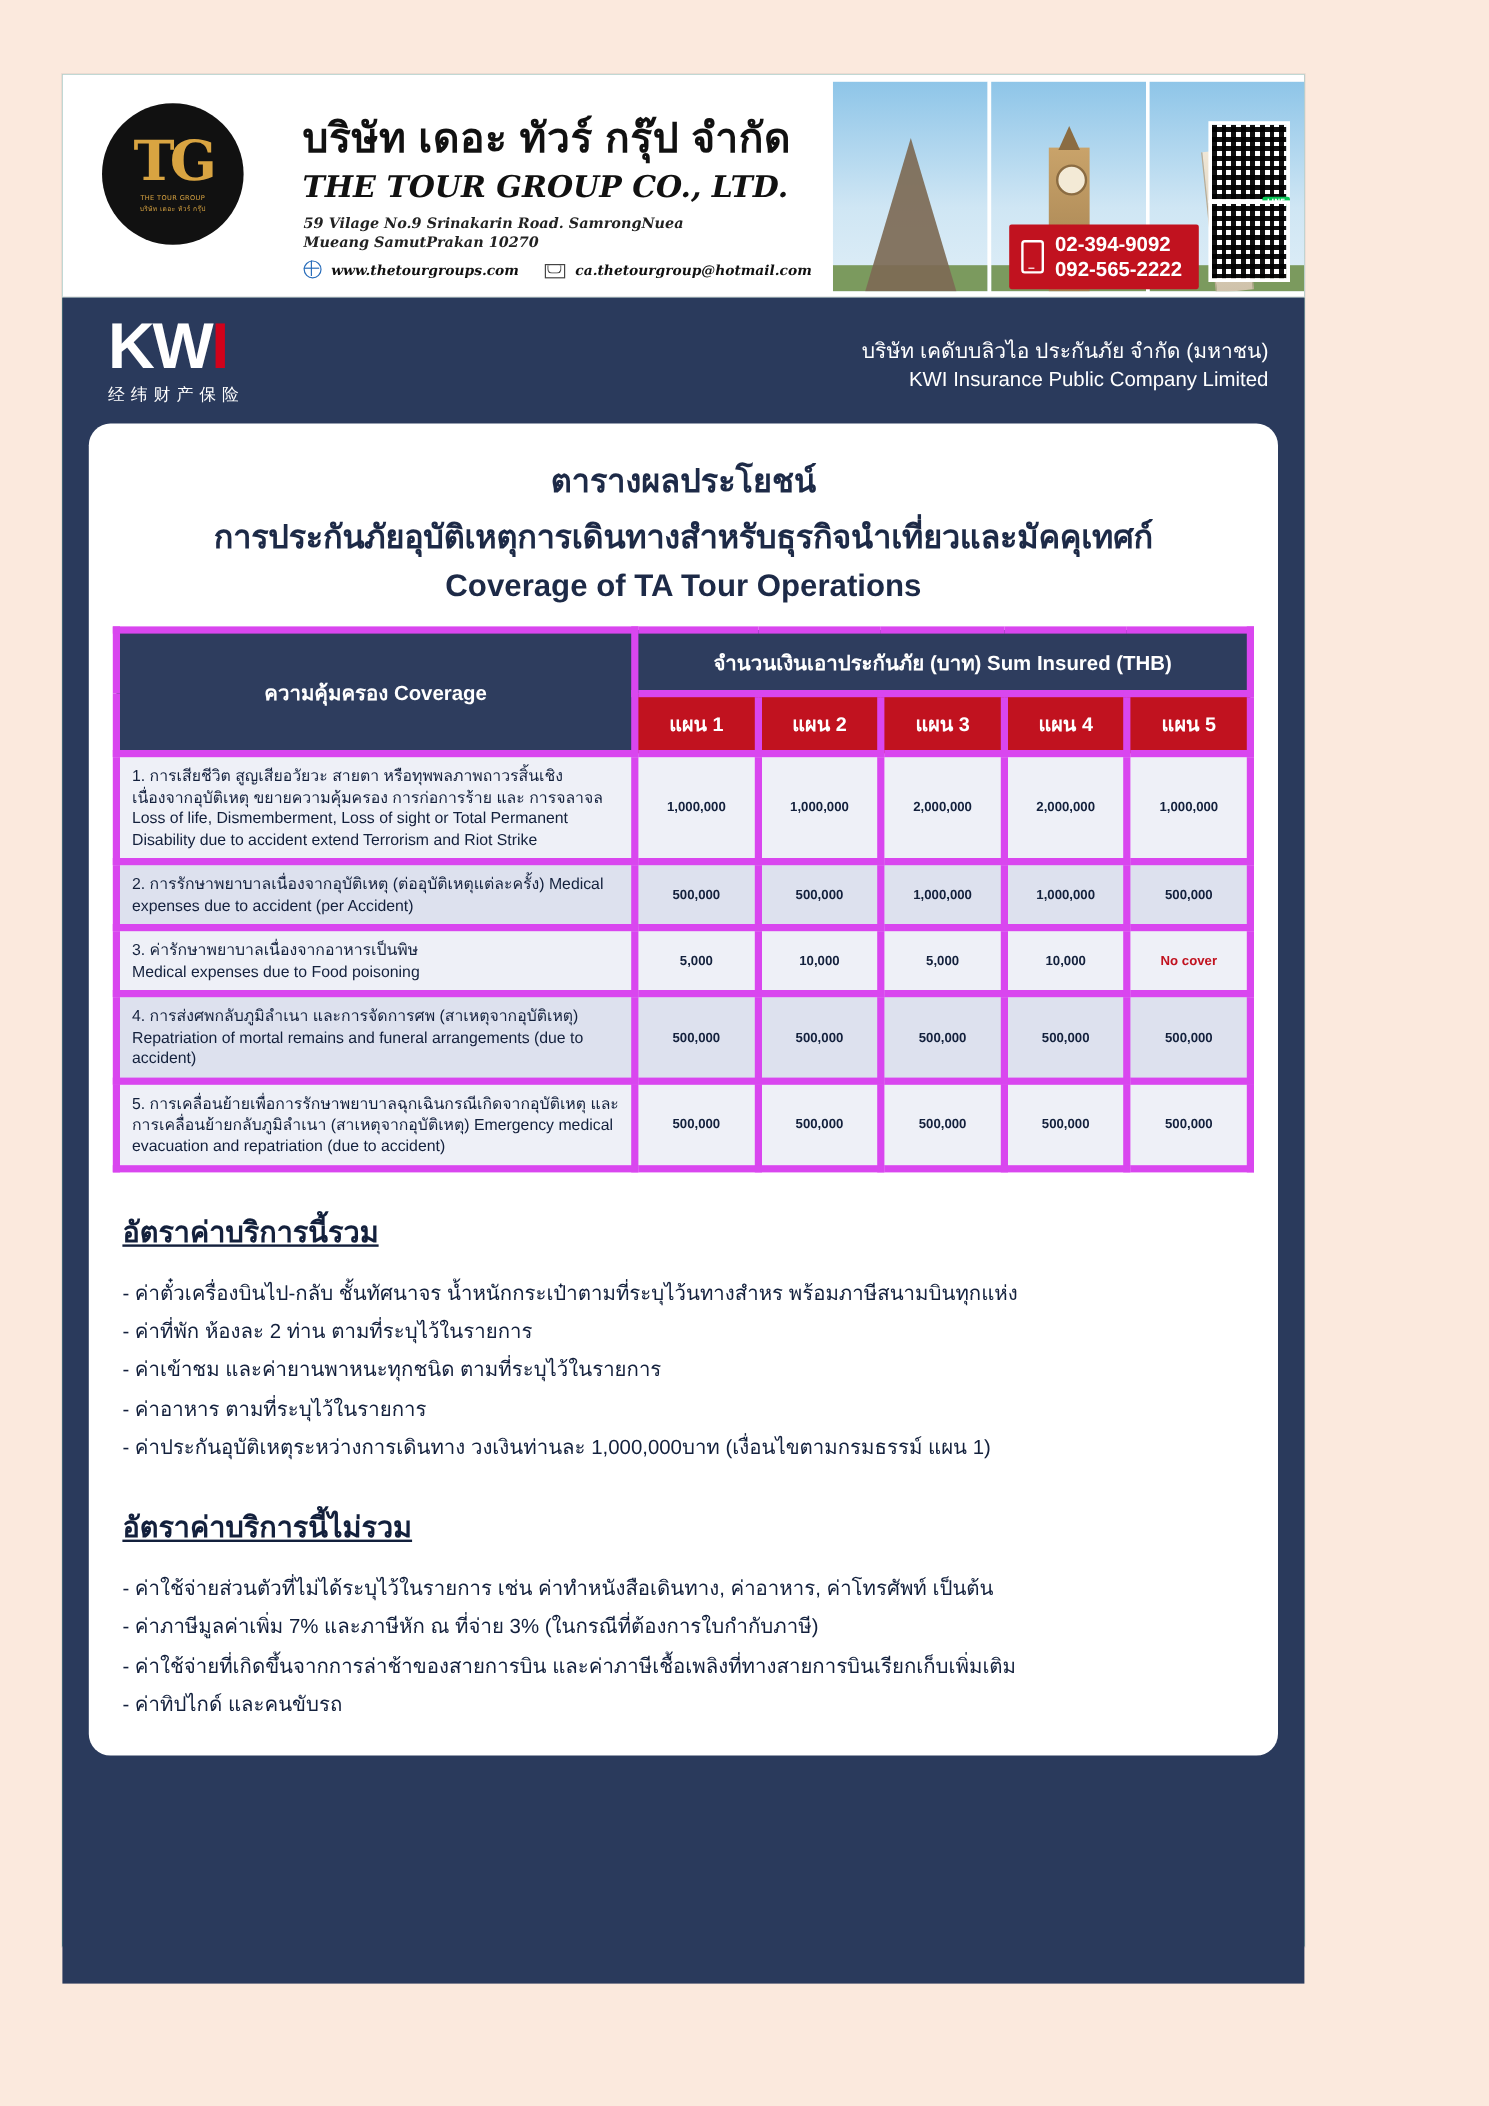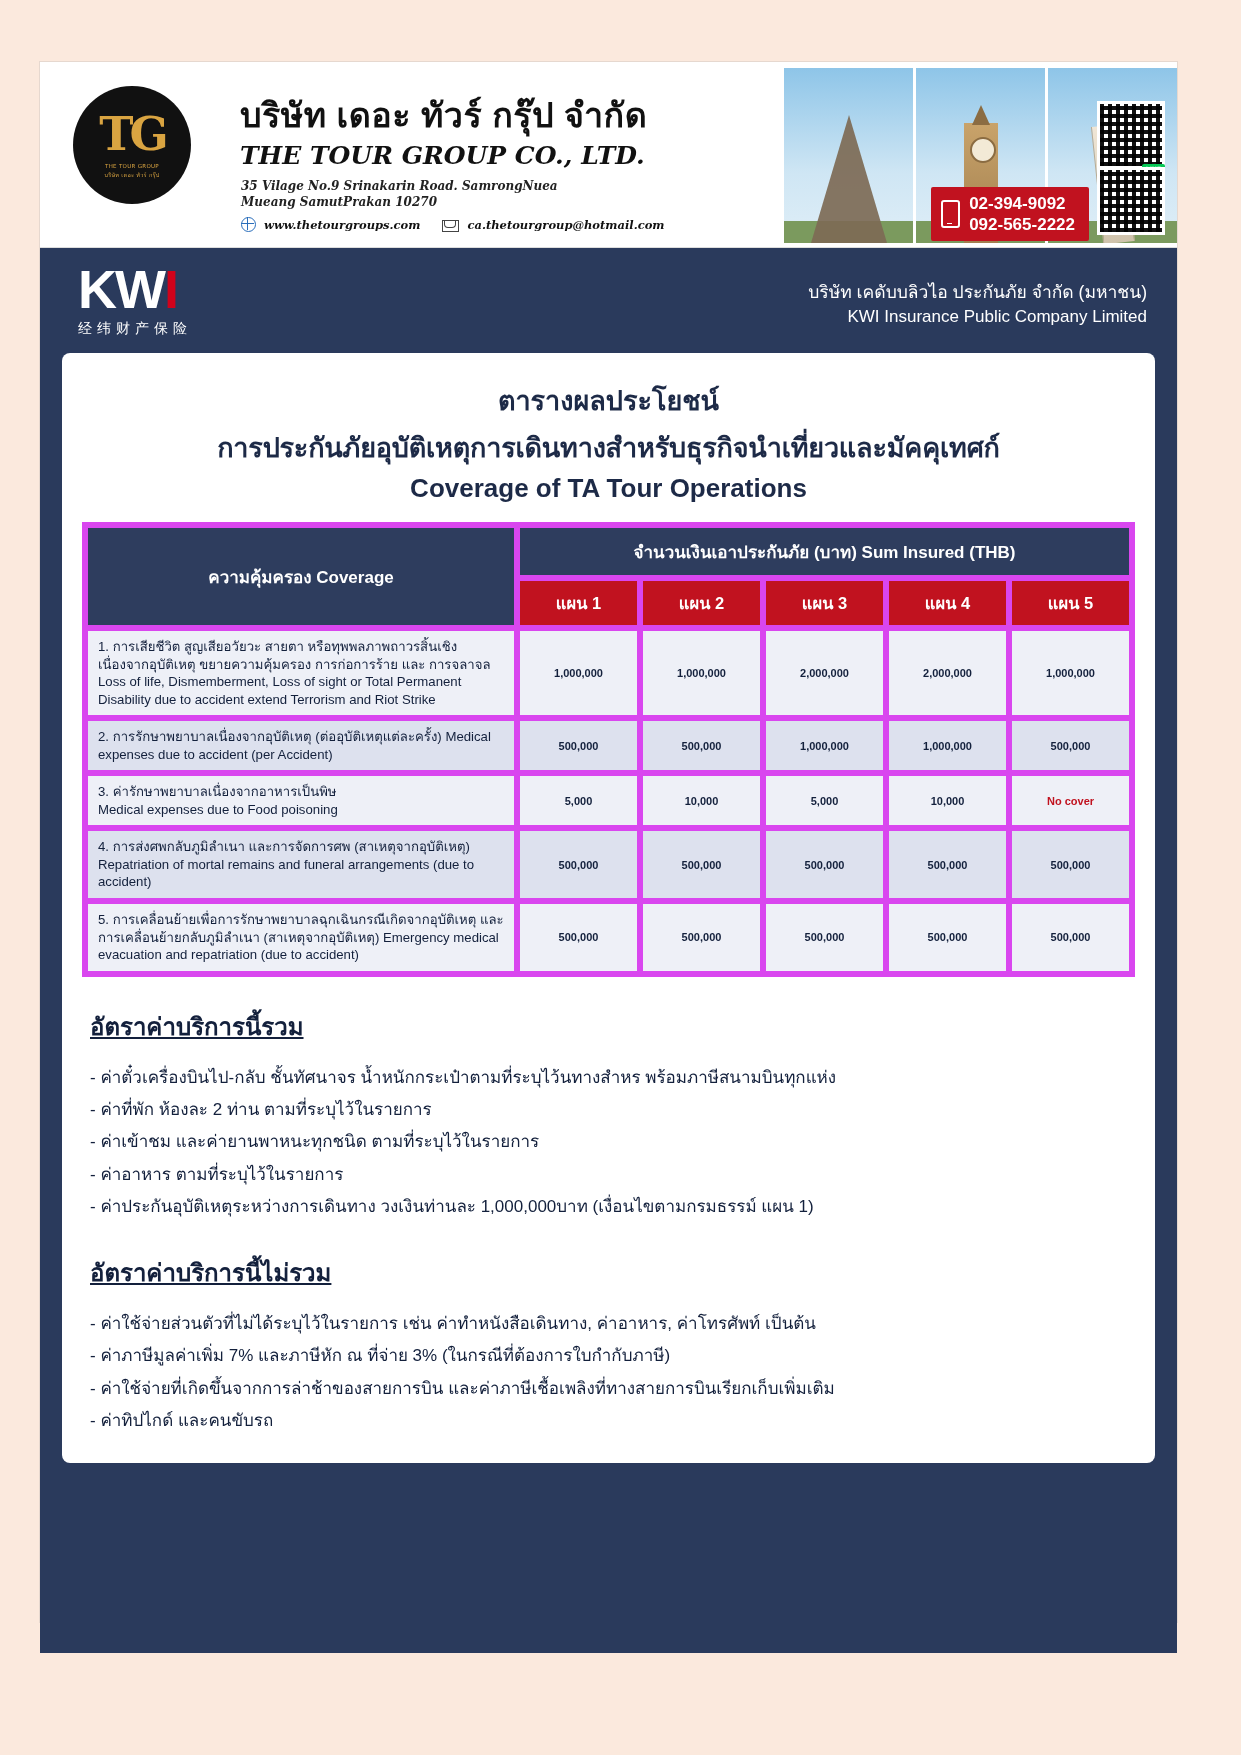--- a/index.html
+++ b/index.html
@@ -8,23 +8,23 @@
   }
   body {
     width: 1241px;
     height: 1755px;
     background: #fbe9dd;
     font-family: "DejaVu Sans", sans-serif;
     overflow: hidden;
   }
   .page {
     position: absolute;
-    left: 40px;
+    left: 52px;
     top: 62px;
-    width: 1137px;
+    width: 1035px;
     height: 1560px;
     background: #0f766e;
     box-shadow: 0 0 0 1px #e6d8cf;
   }
 
   
   .letterhead {
     position: relative;
     height: 185px;
     background: #ffffff;
@@ -301,21 +301,21 @@
     text-align: right;
     color: #fff;
     font-family: "Liberation Sans", sans-serif;
   }
   .kwi-right .th { font-size: 17.5px; line-height: 1.45; }
   .kwi-right .en { font-size: 17px; line-height: 1.45; }
 
   .card {
     margin: 0 22px;
     background: #fff;
-    border-radius: 8px;
+    border-radius: 18px;
     padding: 18px 20px 26px 20px;
   }
 
   .title-th1 {
     text-align: center;
     font-family: "Liberation Sans", sans-serif;
     font-size: 27px;
     font-weight: bold;
     color: #1d2a47;
     margin-top: 8px;
@@ -423,21 +423,21 @@
 
 <div class="page">
 
   <div class="letterhead">
     <div class="logo-circle">
       <div class="logo-mark">TG</div>
       <div class="logo-sub">THE TOUR GROUP<br>บริษัท เดอะ ทัวร์ กรุ๊ป</div>
     </div>
     <div class="co-th">บริษัท เดอะ ทัวร์ กรุ๊ป จำกัด</div>
     <div class="co-en">THE TOUR GROUP CO., LTD.</div>
-    <div class="addr1">35 Vilage No.9 Srinakarin Road. SamrongNuea</div>
+    <div class="addr1">59 Vilage No.9 Srinakarin Road. SamrongNuea</div>
     <div class="addr2">Mueang SamutPrakan 10270</div>
     <div class="contact-row">
       <span class="globe-ic"></span>
       <span>www.thetourgroups.com</span>
       <span class="mail-ic"></span>
       <span>ca.thetourgroup@hotmail.com</span>
     </div>
 
     <div class="banner">
       <div class="bphoto">

